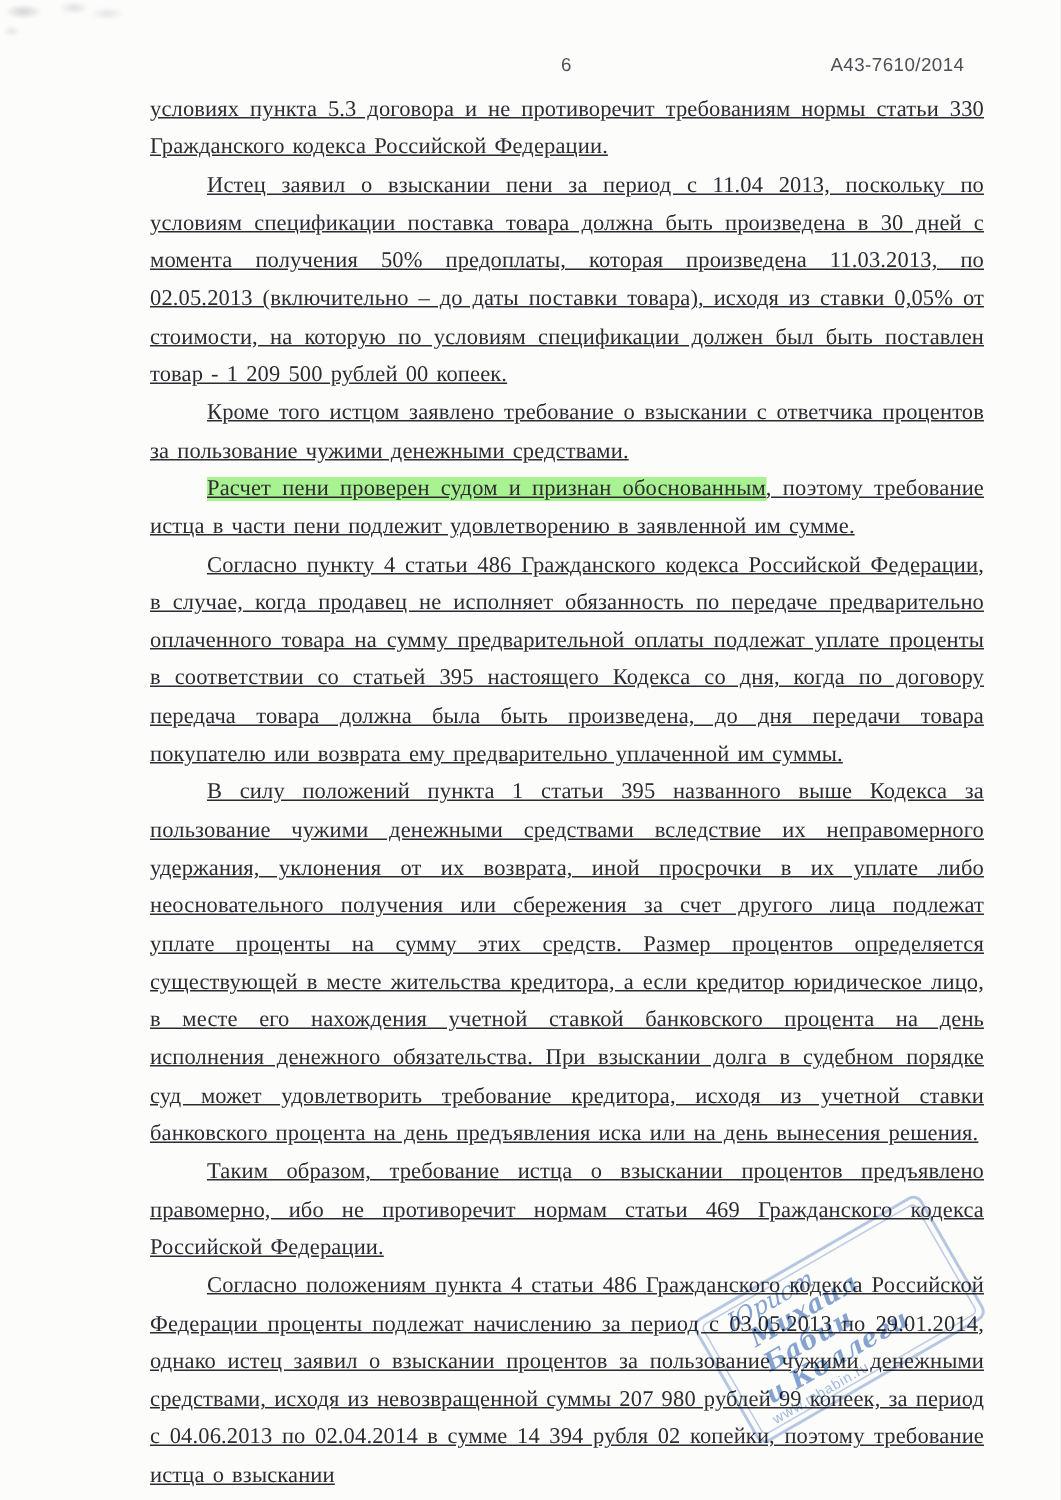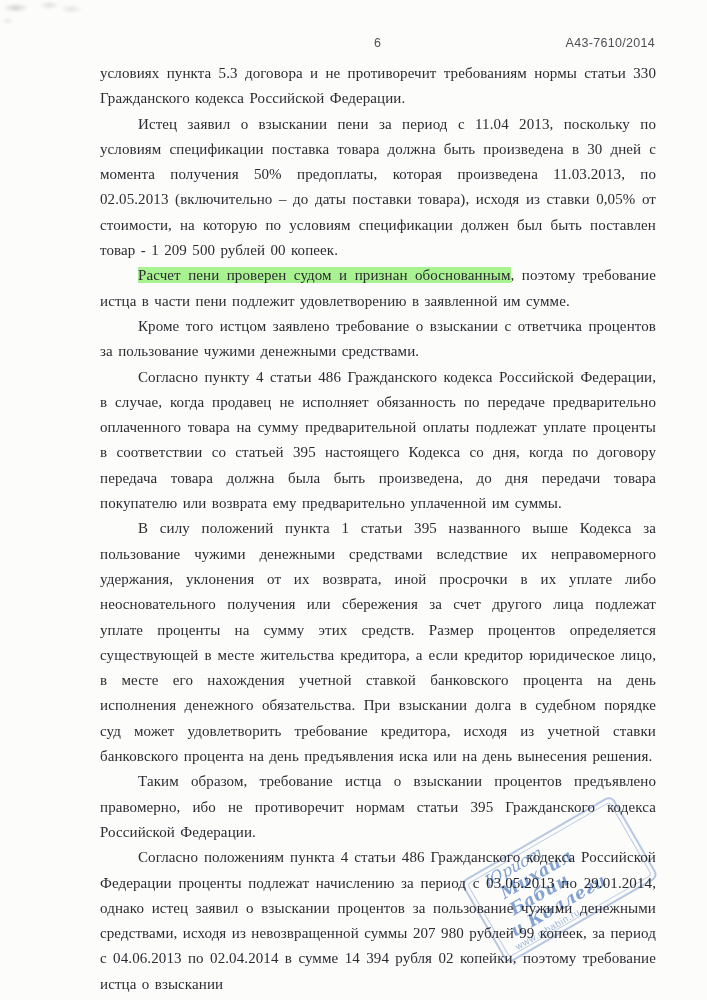--- a/index.html
+++ b/index.html
@@ -16,27 +16,27 @@
       radial-gradient(ellipse 14px 6px at 38% 20%, rgba(185,185,190,.45), transparent 70%),
       radial-gradient(ellipse 16px 6px at 55% 35%, rgba(190,190,195,.40), transparent 70%),
       radial-gradient(ellipse 8px 5px  at 6% 80%,  rgba(185,185,190,.35), transparent 70%);
     filter:blur(1px);
   }
   .header{
     position:absolute;top:36px;left:100px;right:52px;height:18px;
     font-family:"Liberation Sans", sans-serif;font-size:12.5px;color:#4f4f55;
   }
   .page-num{position:absolute;left:50%;transform:translateX(-50%);}
-  .case-num{position:absolute;right:0;letter-spacing:.3px;margin-left:46px;}
+  .case-num{position:absolute;right:12px;letter-spacing:.3px;margin-left:46px;}
   .doc{
     position:absolute;top:61px;left:100px;width:556px;
     text-align:justify;font-size:15px;line-height:25.3px;
     color:#2b2b31;letter-spacing:.1px;word-spacing:1.5px;
   }
-  .doc p{margin:0;padding:0;text-indent:38px;}
+  .doc p{margin:0;padding:0;text-indent:38px;text-decoration:underline;}
   .doc p.no-indent{text-indent:0;}
   .hl{background:var(--hl,#a9f291);}
   
   .stamp{
     position:absolute;left:472px;top:832px;width:175px;height:95px;
     transform:rotate(-30deg);
     border:2px solid rgba(125,158,212,.55);border-radius:7px;
     padding:3px;box-sizing:border-box;
     mix-blend-mode:multiply;pointer-events:none;
   }
@@ -72,25 +72,25 @@
   <div class="scan-noise"></div>
 
   <div class="header">
     <span class="page-num">6</span>
     <span class="case-num">А43-7610/2014</span>
   </div>
 
   <div class="doc">
     <p class="no-indent">условиях пункта 5.3 договора и не противоречит требованиям нормы статьи 330 Гражданского кодекса Российской Федерации.</p>
     <p>Истец заявил о взыскании пени за период с 11.04 2013, поскольку по условиям спецификации поставка товара должна быть произведена в 30 дней с момента получения 50% предоплаты, которая произведена 11.03.2013, по 02.05.2013 (включительно – до даты поставки товара), исходя из ставки 0,05% от стоимости, на которую по условиям спецификации должен был быть поставлен товар - 1 209 500 рублей 00 копеек.</p>
+    <p>Кроме того истцом заявлено  требование о взыскании с ответчика процентов за пользование чужими денежными средствами.</p>
     <p><span class="hl">Расчет пени проверен судом и признан обоснованным</span><span>, поэтому требование истца в части пени подлежит удовлетворению в заявленной им сумме.</span></p>
-    <p>Кроме того истцом заявлено  требование о взыскании с ответчика процентов за пользование чужими денежными средствами.</p>
     <p>Согласно пункту 4 статьи 486 Гражданского кодекса Российской Федерации, в случае, когда продавец не исполняет обязанность по передаче предварительно оплаченного товара на сумму предварительной оплаты подлежат уплате проценты в соответствии со статьей 395 настоящего Кодекса со дня, когда по договору передача товара должна была быть произведена, до дня передачи товара покупателю или возврата ему предварительно уплаченной им суммы.</p>
     <p>В силу положений пункта 1 статьи 395 названного выше Кодекса за пользование чужими денежными средствами вследствие их неправомерного удержания, уклонения от их возврата, иной просрочки в их уплате либо неосновательного получения или сбережения за счет другого лица подлежат уплате проценты на сумму этих средств. Размер процентов определяется существующей в месте жительства кредитора, а если кредитор юридическое лицо, в месте его нахождения учетной ставкой банковского процента на день исполнения денежного обязательства. При взыскании долга в судебном порядке суд может удовлетворить требование кредитора, исходя из учетной ставки банковского процента на день предъявления иска или на день вынесения решения.</p>
-    <p>Таким образом, требование истца о взыскании процентов предъявлено правомерно, ибо не противоречит нормам статьи 395 Гражданского кодекса Российской Федерации.</p>
+    <p>Таким образом, требование истца о взыскании процентов предъявлено правомерно, ибо не противоречит нормам статьи 469 Гражданского кодекса Российской Федерации.</p>
     <p>Согласно положениям пункта 4 статьи 486 Гражданского кодекса Российской Федерации проценты подлежат начислению за период с 03.05.2013 по 29.01.2014, однако истец заявил о взыскании процентов за пользование чужими денежными средствами, исходя из невозвращенной суммы 207 980 рублей 99 копеек, за период с 04.06.2013 по 02.04.2014 в сумме 14 394 рубля 02 копейки, поэтому требование истца о взыскании</p>
   </div>
 
   <div class="stamp">
     <div class="stamp-inner">
       <div class="stamp-line1">Юрист</div>
       <div class="stamp-line2">Михаил Бабин</div>
       <div class="stamp-line3">и Коллеги</div>
       <div class="stamp-url">www.mbabin.ru</div>
     </div>

